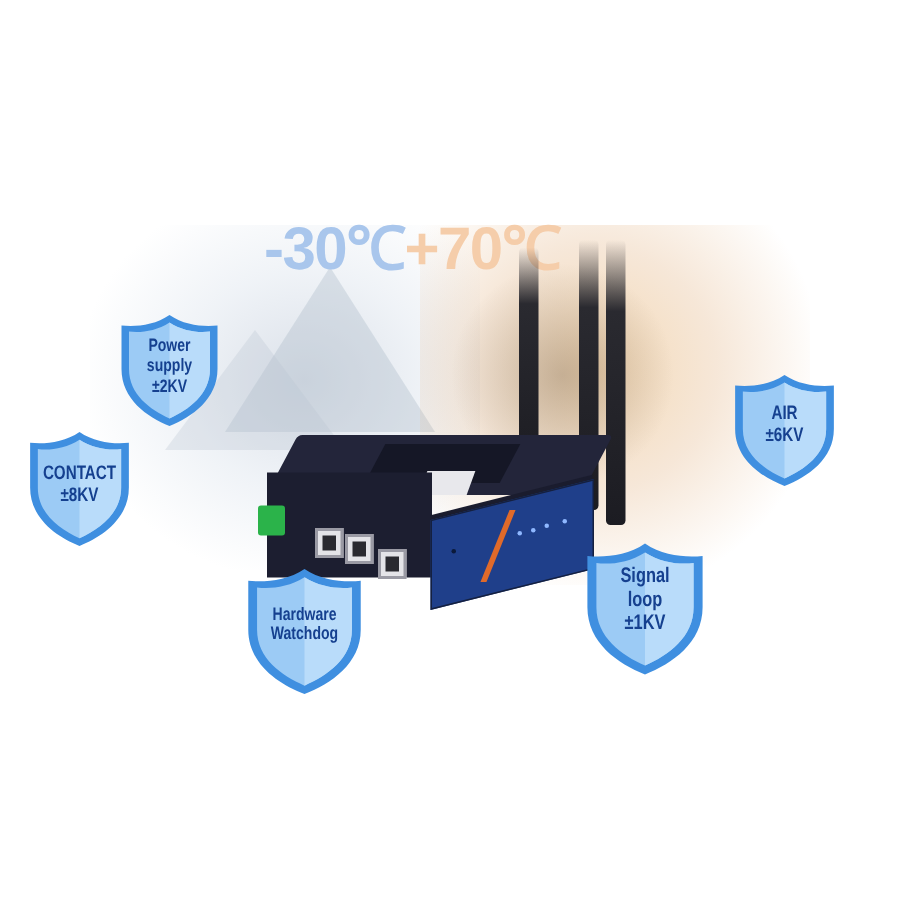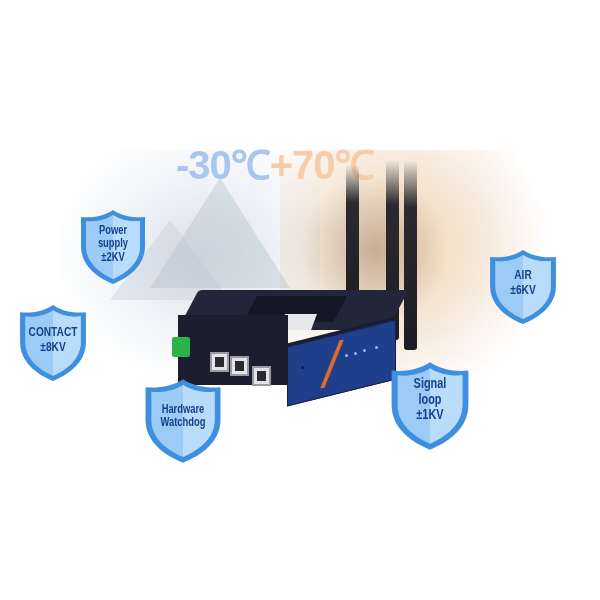--- a/index.html
+++ b/index.html
@@ -80,33 +80,33 @@
       <path d="M35 7 C26 13 15 14 8 13 L8 38 C8 55 22 65 35 71 C48 65 62 55 62 38 L62 13 C55 14 44 13 35 7 Z" fill="#9ccbf5"></path>
       <path d="M35 7 L35 71 C48 65 62 55 62 38 L62 13 C55 14 44 13 35 7 Z" fill="#b9dcfa"></path>
     </svg>
     <div class="shield-text" style="top:16px; font-size:12px;">
       <div>Power</div>
       <div>supply</div>
       <div>±2KV</div>
     </div>
   </div>
 
-  <div class="shield" style="left:17px; top:303px; width:72px; height:80px;">
+  <div class="shield" style="left:17px; top:286px; width:72px; height:80px;">
     <svg width="72" height="80" viewBox="0 0 70 78" preserveAspectRatio="none">
       <path d="M35 2 C25 9 12 10 3 9 L3 38 C3 58 20 70 35 76 C50 70 67 58 67 38 L67 9 C58 10 45 9 35 2 Z" fill="#3f8fe0"></path>
       <path d="M35 7 C26 13 15 14 8 13 L8 38 C8 55 22 65 35 71 C48 65 62 55 62 38 L62 13 C55 14 44 13 35 7 Z" fill="#9ccbf5"></path>
       <path d="M35 7 L35 71 C48 65 62 55 62 38 L62 13 C55 14 44 13 35 7 Z" fill="#b9dcfa"></path>
     </svg>
     <div class="shield-text" style="top:22px; font-size:13px;">
       <div>CONTACT</div>
       <div>±8KV</div>
     </div>
   </div>
 
-  <div class="shield" style="left:142px; top:377px; width:82px; height:88px;">
+  <div class="shield" style="left:162px; top:377px; width:82px; height:88px;">
     <svg width="82" height="88" viewBox="0 0 70 78" preserveAspectRatio="none">
       <path d="M35 2 C25 9 12 10 3 9 L3 38 C3 58 20 70 35 76 C50 70 67 58 67 38 L67 9 C58 10 45 9 35 2 Z" fill="#3f8fe0"></path>
       <path d="M35 7 C26 13 15 14 8 13 L8 38 C8 55 22 65 35 71 C48 65 62 55 62 38 L62 13 C55 14 44 13 35 7 Z" fill="#9ccbf5"></path>
       <path d="M35 7 L35 71 C48 65 62 55 62 38 L62 13 C55 14 44 13 35 7 Z" fill="#b9dcfa"></path>
     </svg>
     <div class="shield-text" style="top:26px; font-size:12px;">
       <div>Hardware</div>
       <div>Watchdog</div>
     </div>
   </div>

